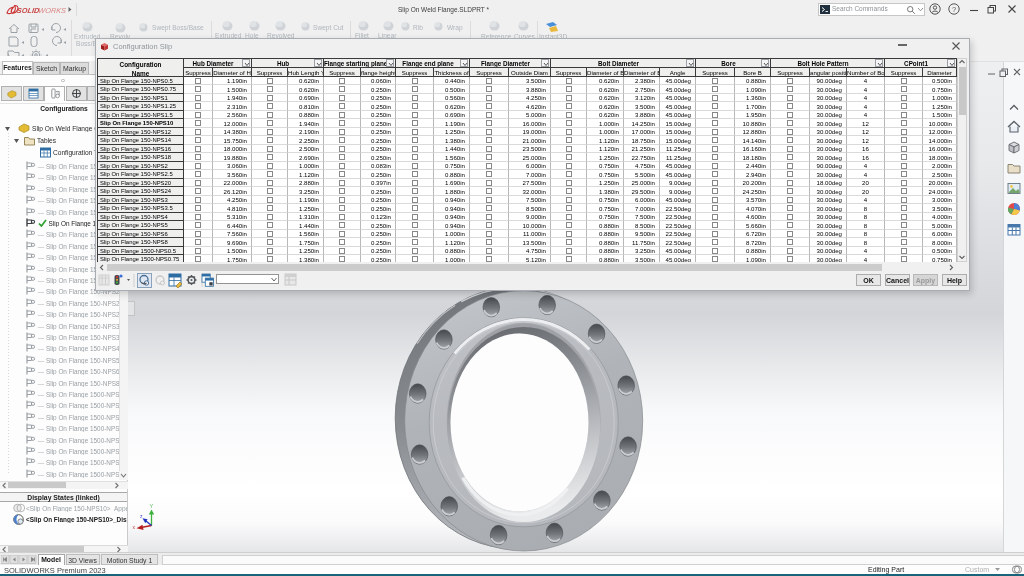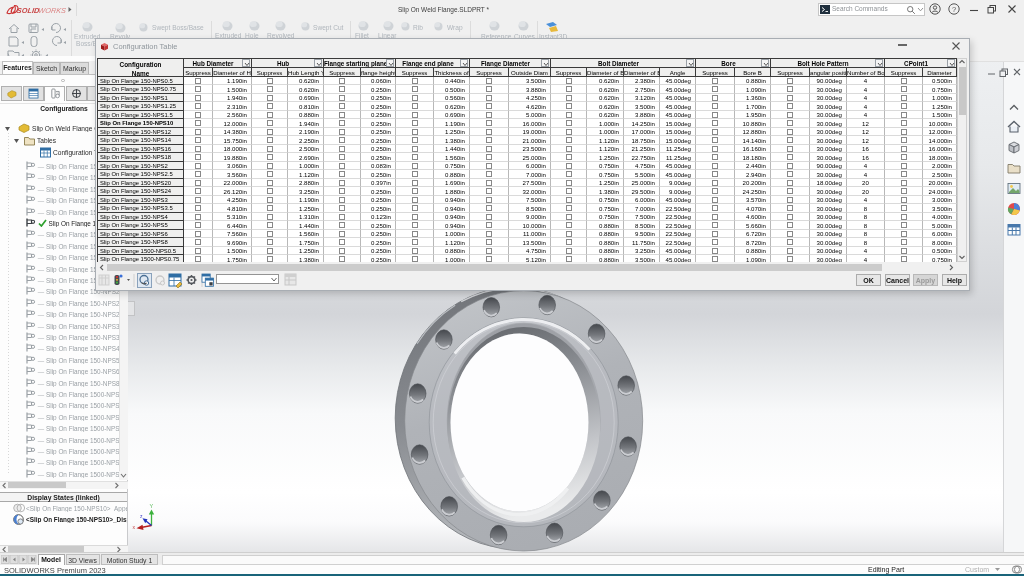--- a/index.html
+++ b/index.html
@@ -568,21 +568,21 @@
     </div>
 <div class="ab" style="left:0;top:573.5px;width:1024px;height:2.5px;background:#19647a;"></div>
 <div class="ab" style="left:95px;top:38px;width:875px;height:253px;background:#f0f0f0;border:1px solid #a8adb3;box-shadow:2px 3px 7px rgba(0,0,0,0.18);"></div>
 <div class="ab" style="left:100px;top:42px;">
       <svg width="9" height="9">
         <path d="M1 2.7 L4.5 1 L8 2.7 L4.5 4.4 Z" fill="#e06868"></path>
         <path d="M1 2.7 V6.8 L4.5 8.5 V4.4 Z" fill="#9c1a1a"></path>
         <path d="M8 2.7 V6.8 L4.5 8.5 V4.4 Z" fill="#c23434"></path>
       </svg>
     </div>
-<div class="ab" style="left:113px;top:41.5px;font-size:7.5px;color:#8f969c;">Configuration Table</div>
+<div class="ab" style="left:113px;top:41.5px;font-size:7.5px;color:#8f969c;">Configuration Slip</div>
 <div class="ab" style="left:898px;top:44px;width:9px;height:1.5px;background:#666;"></div>
 <div class="ab" style="left:951px;top:41px;">
       <svg width="10" height="10">
         <path d="M1.5 1.5 L8.5 8.5 M8.5 1.5 L1.5 8.5" stroke="#555" stroke-width="1.1"></path>
       </svg>
     </div>
 <div class="ab" style="left:97px;top:57.5px;width:860px;height:204.5px;background:#fff;overflow:hidden;font-size:6.1px;color:#000;">
       <div class="ab" style="left:0;top:0;width:87px;height:19px;background:#efefee;border:1px solid #3a3a3a;font-weight:bold;font-size:6.4px;text-align:center;line-height:9px;padding-top:1px;">Configuration<br>Name</div>
       <div class="ab" style="left:87px;top:0;width:68px;height:10px;background:#efefee;border:1px solid #3a3a3a;border-left:none;font-weight:bold;font-size:6.3px;text-align:center;padding-top:1.5px;padding-right:9px;overflow:hidden;white-space:nowrap;">Hub Diameter<div class="ab" style="right:1px;top:0.5px;width:8px;height:8px;background:#f4f4f4;border:1px solid #9aa0a6;">
           <svg width="8" height="8">

